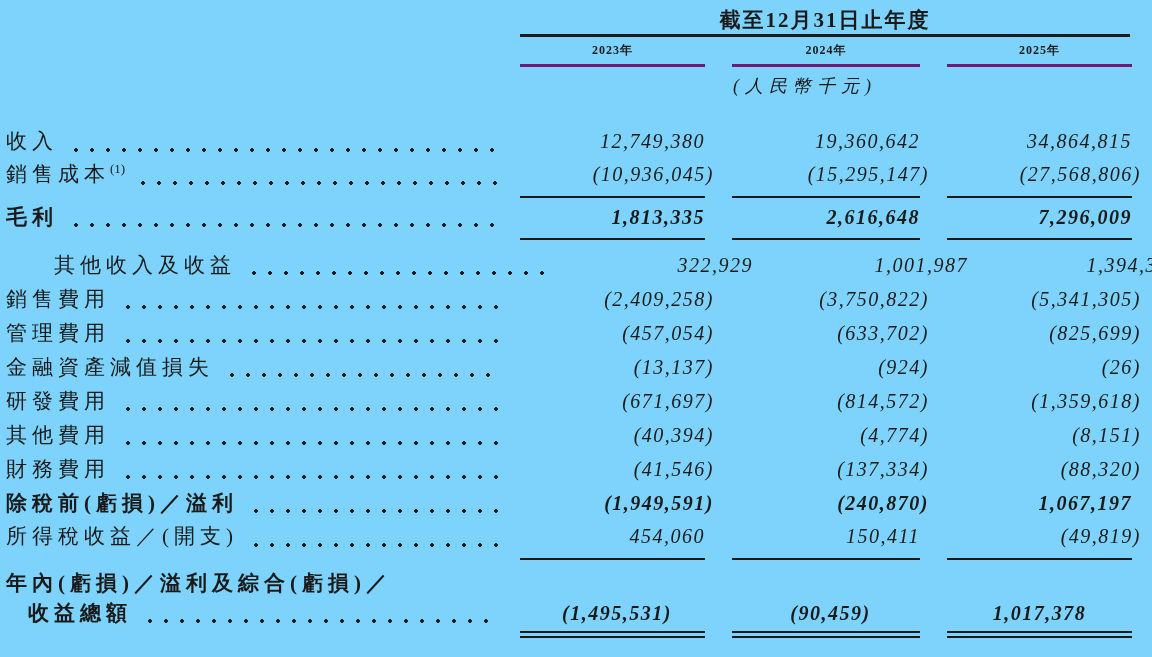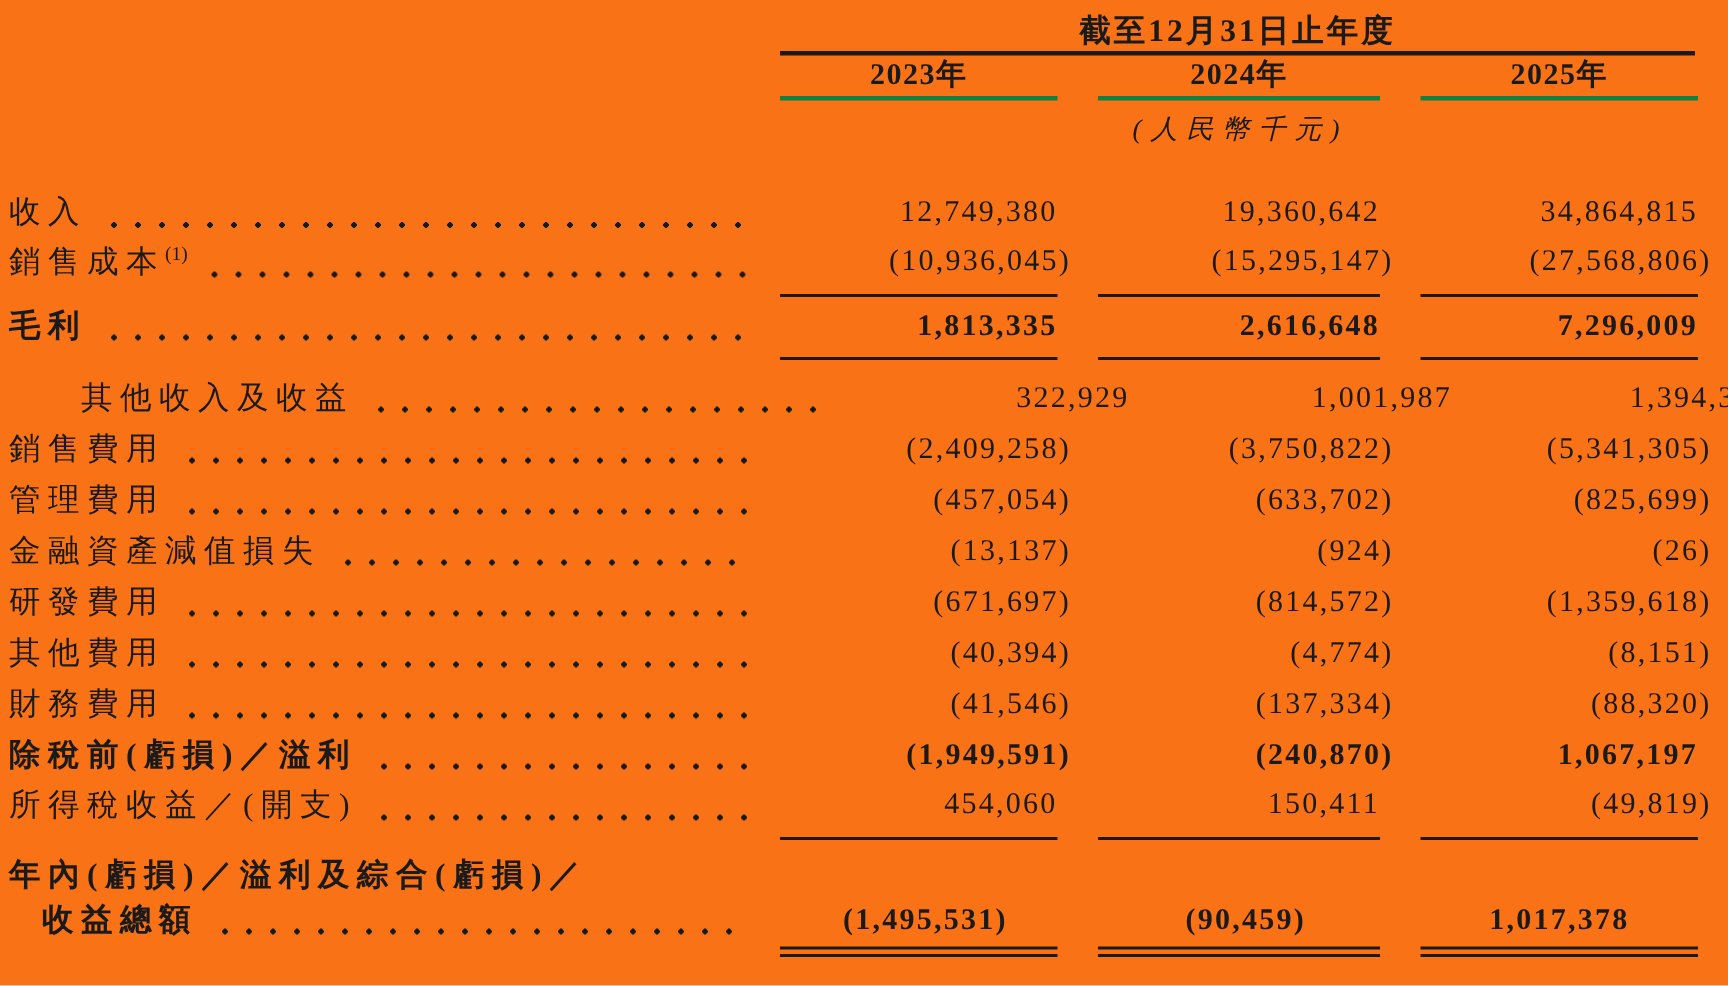--- a/index.html
+++ b/index.html
@@ -1,38 +1,38 @@
 <!DOCTYPE html>
 <html><head>
 <meta charset="utf-8">
 <style>
   html,body { margin:0; padding:0; background:#ffffff; }
   .page {
-    position:relative; width:1152px; height:657px; background:#f97316;
+    position:relative; width:1152px; height:657px; background:#7dd3fc;
     font-family:"Liberation Serif","DejaVu Serif",serif;
     color:#1a1a1a; overflow:hidden;
   }
   
   .hdr-period {
     margin:6px 22px 0 520px; width:610px; height:28px; line-height:28px;
     text-align:center; font-weight:700; font-size:21px; letter-spacing:2px;
   }
   .hdr-rule { margin-left:520px; width:610px; border-top:3px solid #1a1a1a; }
   .grid {
     display:grid;
     grid-template-columns:520px 185px 27px 188px 27px 185px 20px;
   }
   .hdr-years { height:30px; }
   .hdr-years .c {
-    text-align:center; font-weight:700; font-size:20px; letter-spacing:1px;
-    line-height:27px; border-bottom:3px solid #15803d;
+    text-align:center; font-weight:700; font-size:12px; letter-spacing:1px;
+    line-height:27px; border-bottom:3px solid #701a75;
   }
   .hdr-unit {
     margin-top:8px; margin-left:733px; width:188px; height:22px; line-height:22px;
-    text-align:center; font-style:italic; font-size:18px; letter-spacing:6px;
+    font-style:italic; font-size:18px; letter-spacing:6px;
   }
   .spacer-a { height:28px; }
   .spacer-b { height:8px; }
   
   .row { height:34px; line-height:34px; }
   .row .lbl {
     padding-left:6px; display:flex; align-items:flex-start;
     font-size:21px; letter-spacing:5px; white-space:nowrap;
   }
   .row .lbl .t { line-height:inherit; }
@@ -40,21 +40,21 @@
     font-size:13px; letter-spacing:0; line-height:inherit;
     position:relative; top:-6px;
   }
   .leader {
     flex:1 1 auto; margin-left:8px; margin-right:22px; height:34px;
     background-image:radial-gradient(circle,#1a1a1a 1.7px,rgba(0,0,0,0) 2px);
     background-size:16px 4px; background-repeat:repeat-x;
     background-position:2px 23px;
   }
   .row .c {
-    text-align:right; font-size:20px; letter-spacing:1.5px; white-space:nowrap;
+    text-align:right; font-size:20px; letter-spacing:1.5px; white-space:nowrap;font-style:italic;
   }
   .row .c .v { display:inline-block; }
   .row .c .v.neg { margin-right:-9px; }
   .bold-row .lbl, .bold-row .c { font-weight:700; }
   
   .rule-below { height:40px; line-height:33px; }
   .rule-below .c { border-bottom:2px solid #1a1a1a; }
   .rule-below .leader { height:33px; }
   .gross-row { margin-top:4px; height:38px; line-height:31px; }
   .gross-row .leader { height:31px; background-position:2px 21px; }

